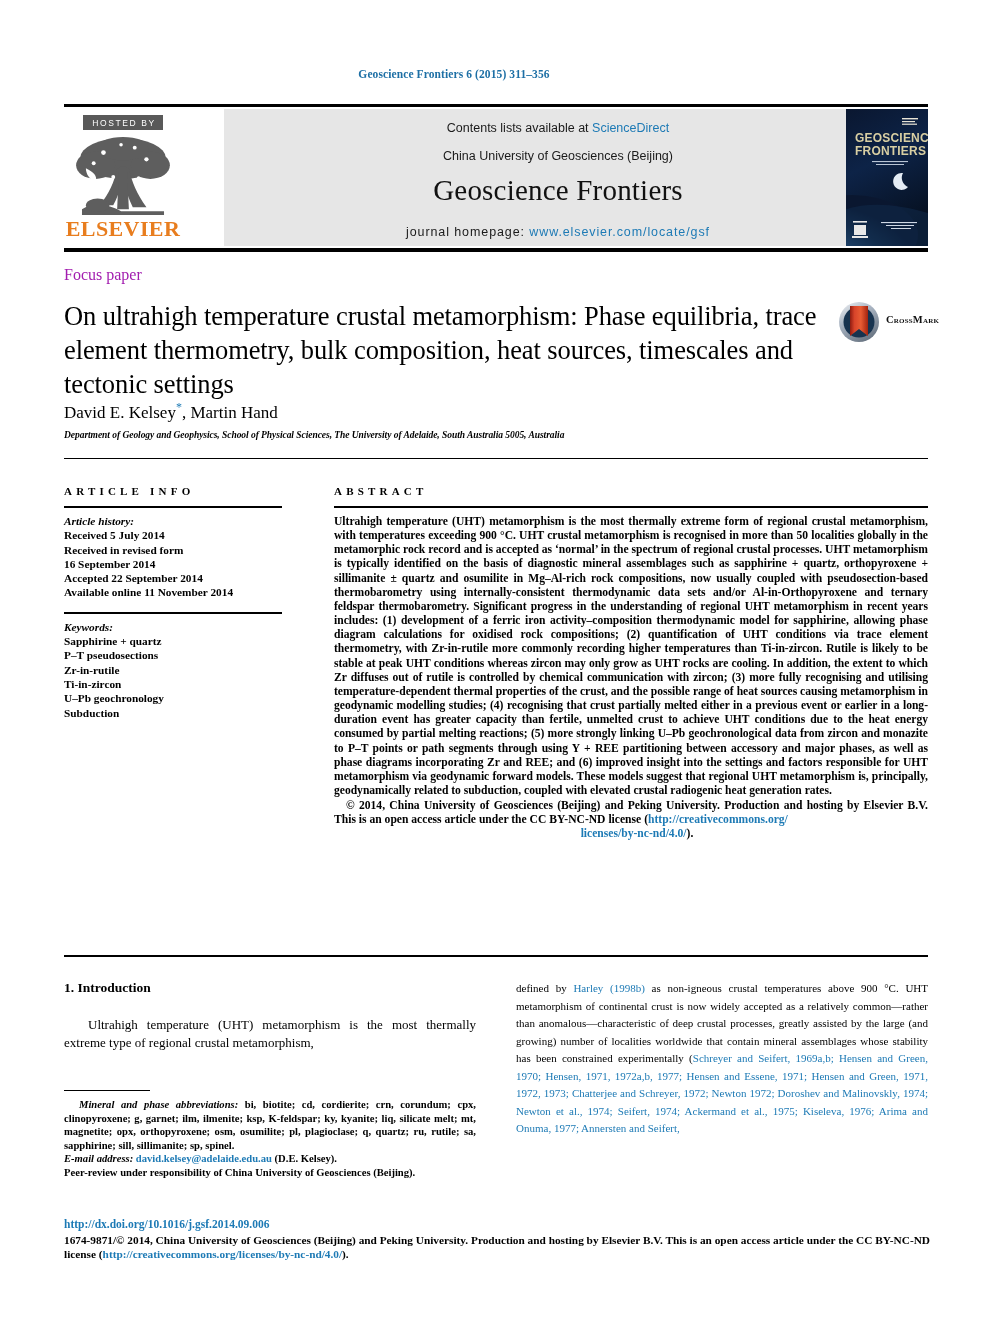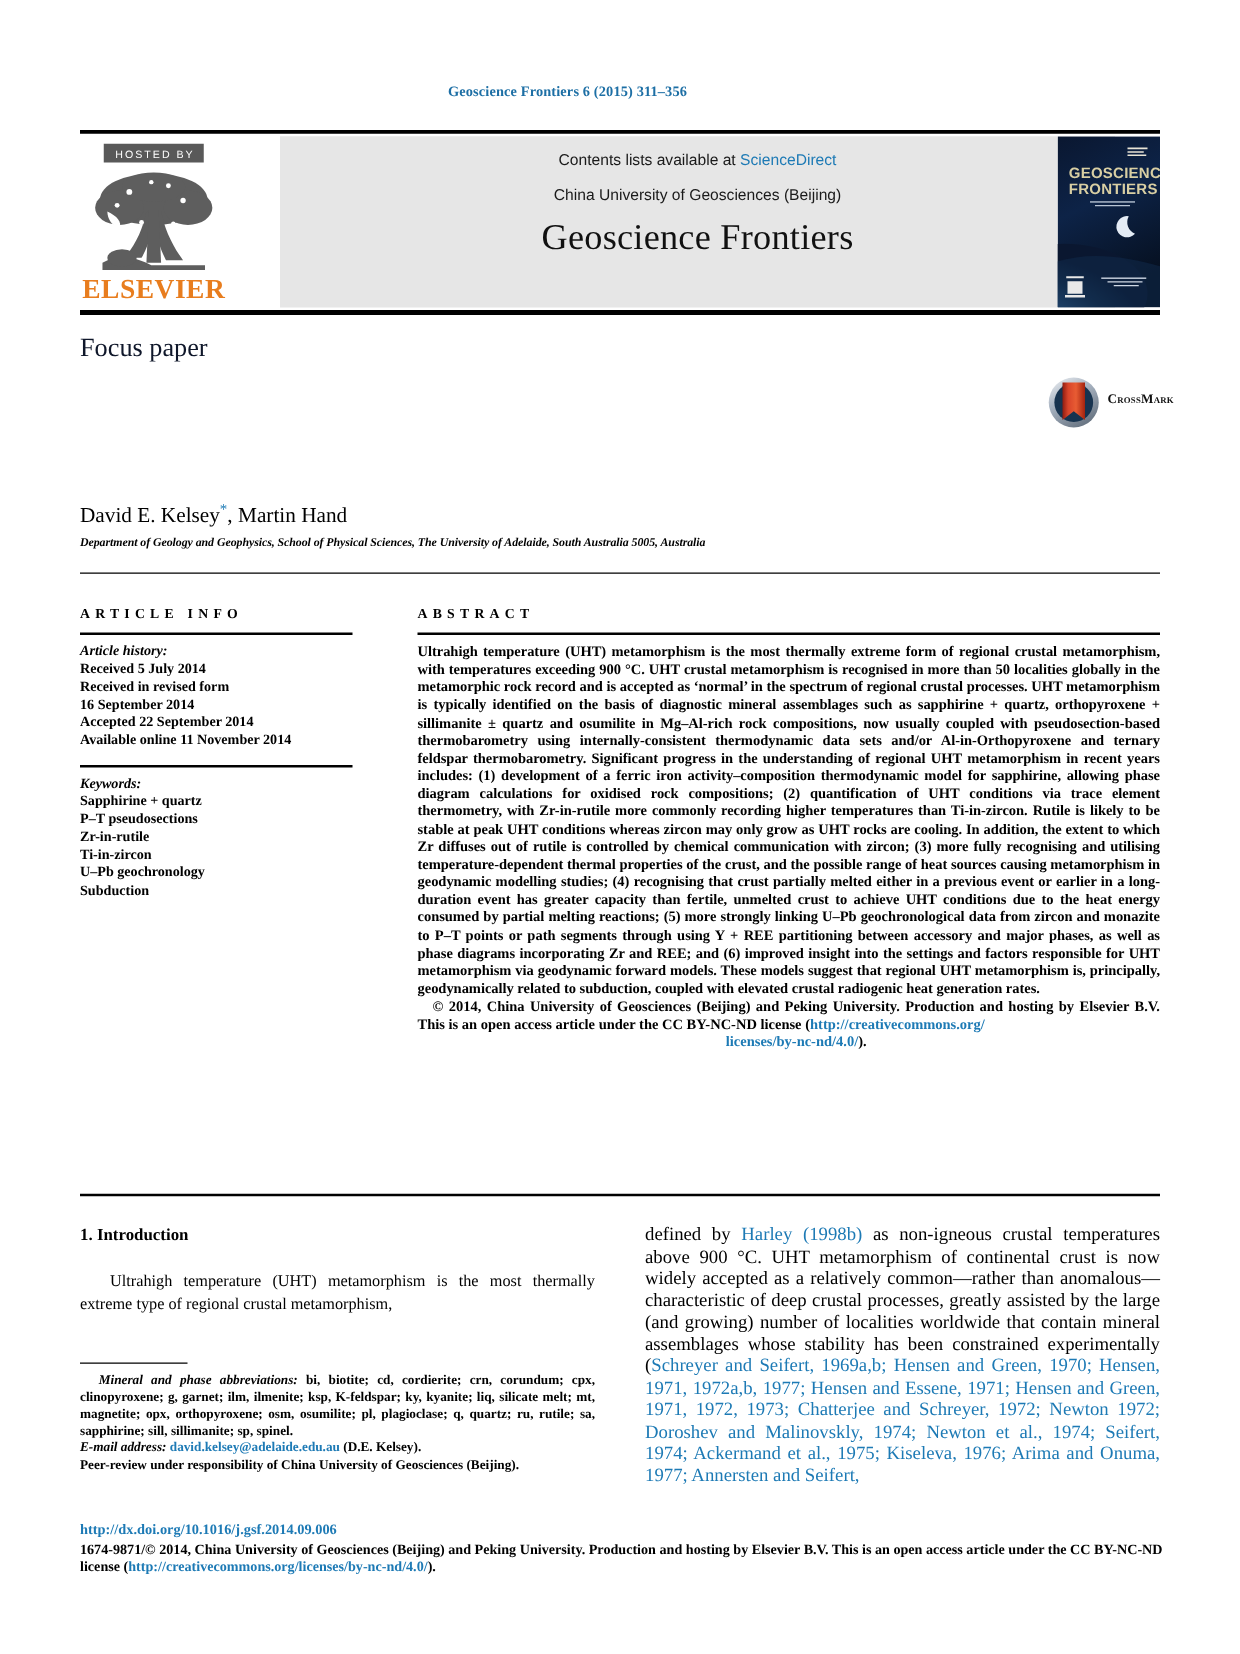--- a/index.html
+++ b/index.html
@@ -129,22 +129,22 @@
     left: 782px; top: 2px;
     width: 82px;
     height: 137px;
     overflow: hidden;
   }
 
   
   .focus-paper {
     position: absolute;
     left: 64px; top: 266px;
-    font-size: 21px;
-    color: #0f172a;
+    font-size: 16px;
+    color: #a21caf;
   }
   .article-title {
     position: absolute;
     left: 64px; top: 299px;
     width: 760px;
     font-size: 26.5px;
     line-height: 34px;
     color: #000;
     letter-spacing: -0.1px;
   }
@@ -267,21 +267,21 @@
     margin: 0 0 20px 0;
   }
   .para {
     font-size: 13px;
     line-height: 17.5px;
     text-align: justify;
     text-indent: 24px;
     margin: 0;
   }
   .para-noind {
-    font-size: 15px;
+    font-size: 11px;
     line-height: 17.5px;
     text-align: justify;
     text-indent: 0;
     margin: 0;
   }
 
   
   .fn-rule {
     position: absolute;
     left: 64px; top: 1090px;
@@ -360,20 +360,23 @@
       </div>
       <div class="elsevier-word">ELSEVIER</div>
     </div>
 
     <div class="grey-panel">
       <div class="gp-line1">
         <span>Contents lists available at </span><span class="link">ScienceDirect</span>
       </div>
       <div class="gp-line2">China University of Geosciences (Beijing)</div>
       <div class="gp-title">Geoscience Frontiers</div>
+      <div class="gp-home">
+        <span>journal homepage: </span><span class="link">www.elsevier.com/locate/gsf</span>
+      </div>
     </div>
 
     <div class="cover-thumb">
       <svg width="82" height="137" viewBox="0 0 82 137" xmlns="http://www.w3.org/2000/svg">
         <defs>
           <linearGradient id="cvg" x1="0" y1="0" x2="0.3" y2="1">
             <stop offset="0%" stop-color="#0a1730"></stop>
             <stop offset="45%" stop-color="#0d2347"></stop>
             <stop offset="100%" stop-color="#061020"></stop>
           </linearGradient>
@@ -408,20 +411,21 @@
           <rect x="7" y="112" width="14" height="1.6"></rect>
           <rect x="8" y="116" width="12" height="10"></rect>
           <rect x="6" y="127" width="16" height="2"></rect>
         </g>
       </svg>
     </div>
 
   </div>
 
   <div class="focus-paper">Focus paper</div>
+  <div class="article-title">On ultrahigh temperature crustal metamorphism: Phase equilibria, trace element thermometry, bulk composition, heat sources, timescales and tectonic settings</div>
   <div class="authors">
     <span>David E. Kelsey</span><span class="star">*</span><span>, Martin Hand</span>
   </div>
   <div class="aff">Department of Geology and Geophysics, School of Physical Sciences, The University of Adelaide, South Australia 5005, Australia</div>
 
   <div class="crossmark">
     <svg width="46" height="44" viewBox="0 0 46 44" xmlns="http://www.w3.org/2000/svg">
       <defs>
         <linearGradient id="cmring" x1="0" y1="0" x2="0.6" y2="1">
           <stop offset="0%" stop-color="#f2f4f6"></stop>

